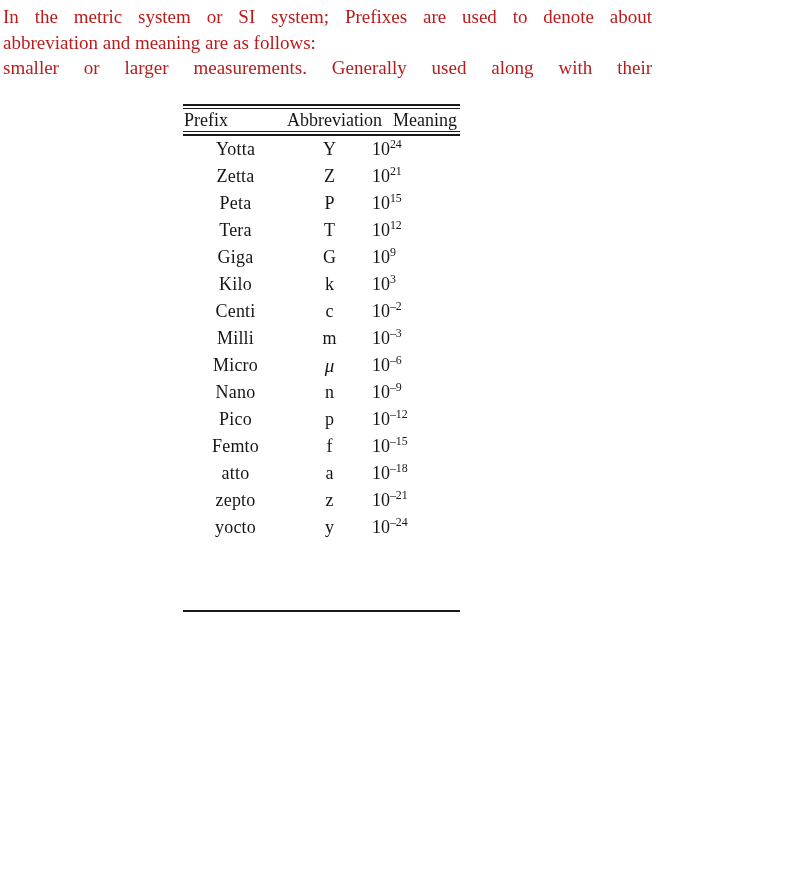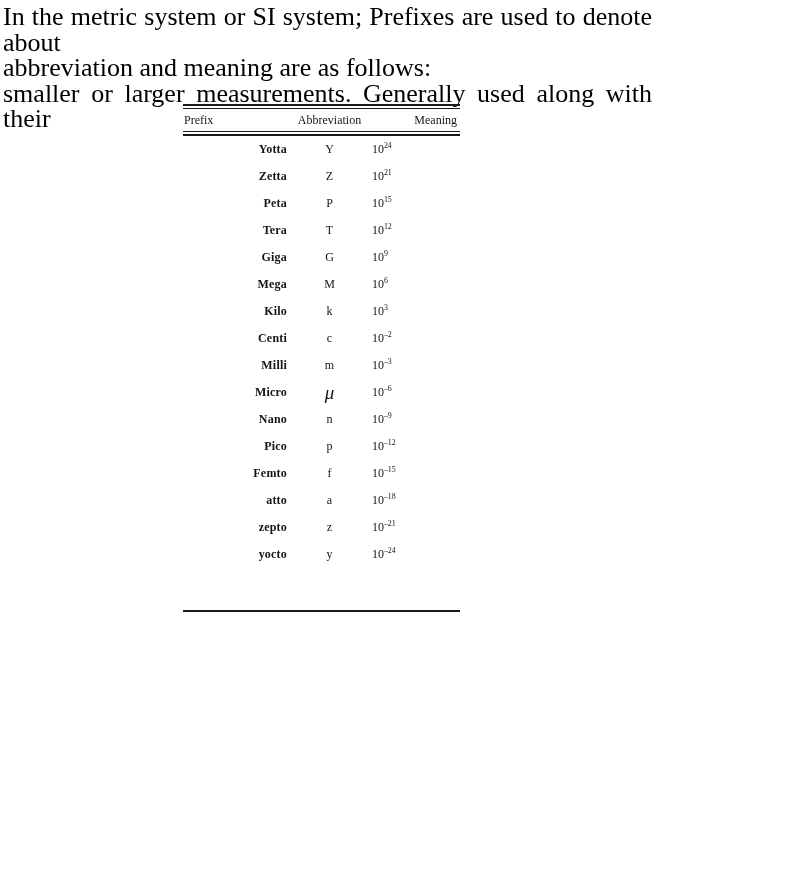--- a/index.html
+++ b/index.html
@@ -15,25 +15,25 @@
     color: #141414;
     overflow: hidden;
   }
 
   
   #intro-paragraph {
     position: absolute;
     left: 3px;
     top: 4px;
     width: 649px;
-    font-size: 26px;
+    font-size: 19px;
     line-height: 25.5px;
     text-align: justify;
     text-justify: inter-word;
-    color: #000000;
+    color: #b91c1c;
   }
   #intro-paragraph .line {
     display: block;
     white-space: nowrap;
   }
   #intro-paragraph .line.justified {
     white-space: normal;
     text-align: justify;
     text-align-last: justify;
   }
@@ -64,21 +64,21 @@
     table-layout: fixed;
   }
   table.prefix col.c-prefix { width: 104px; }
   table.prefix col.c-abbr   { width: 85px; }
   table.prefix col.c-mean   { width: 88px; }
 
   table.prefix th,
   table.prefix td {
     padding: 0;
     font-weight: normal;
-    font-size: 12px;
+    font-size: 18px;
     line-height: 27px;
     height: 27px;
     vertical-align: middle;
     color: #151515;
   }
 
   
   table.prefix th.h-prefix {
     text-align: left;
     padding-left: 1px;
@@ -92,24 +92,23 @@
   }
   table.prefix th.h-mean {
     text-align: right;
     padding-right: 3px;
     line-height: 22px;
     height: 22px;
   }
 
   
   table.prefix td.d-prefix {
-    text-align: right;
+    text-align: center;
     padding-left: 1px;
     letter-spacing: 0.2px;
-    font-weight: bold;
   }
   table.prefix td.d-abbr {
     text-align: center;
   }
   table.prefix td.d-abbr.mu {
     font-style: italic;
     font-size: 19px;
   }
   table.prefix td.d-mean {
     text-align: left;
@@ -192,25 +191,20 @@
           <td class="d-prefix">Tera</td>
           <td class="d-abbr">T</td>
           <td class="d-mean"><span class="pow"><span>10</span><sup>12</sup></span></td>
         </tr>
         <tr>
           <td class="d-prefix">Giga</td>
           <td class="d-abbr">G</td>
           <td class="d-mean"><span class="pow"><span>10</span><sup>9</sup></span></td>
         </tr>
         <tr>
-          <td class="d-prefix">Mega</td>
-          <td class="d-abbr">M</td>
-          <td class="d-mean"><span class="pow"><span>10</span><sup>6</sup></span></td>
-        </tr>
-        <tr>
           <td class="d-prefix">Kilo</td>
           <td class="d-abbr">k</td>
           <td class="d-mean"><span class="pow"><span>10</span><sup>3</sup></span></td>
         </tr>
         <tr>
           <td class="d-prefix">Centi</td>
           <td class="d-abbr">c</td>
           <td class="d-mean"><span class="pow"><span>10</span><sup>–2</sup></span></td>
         </tr>
         <tr>

